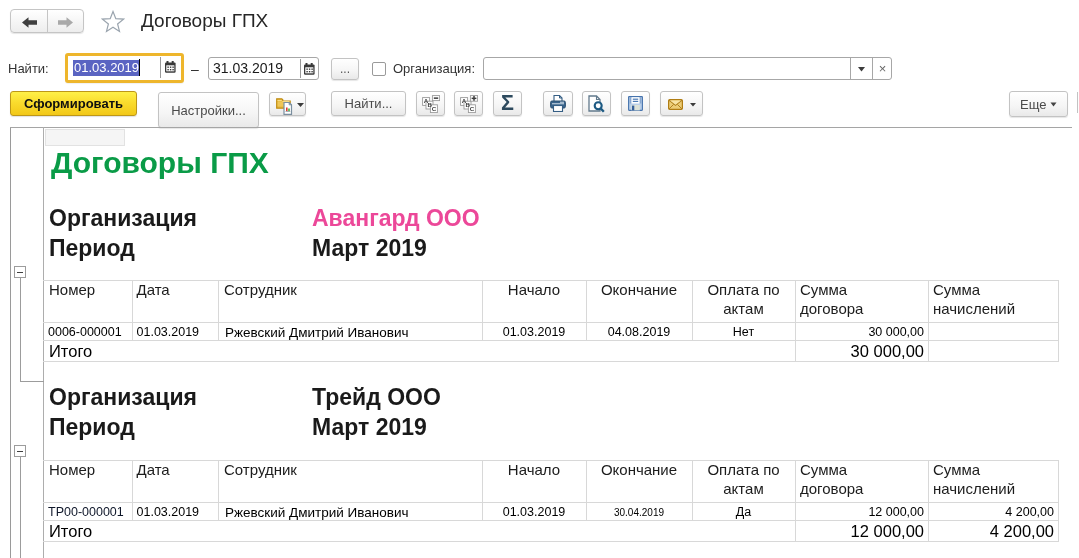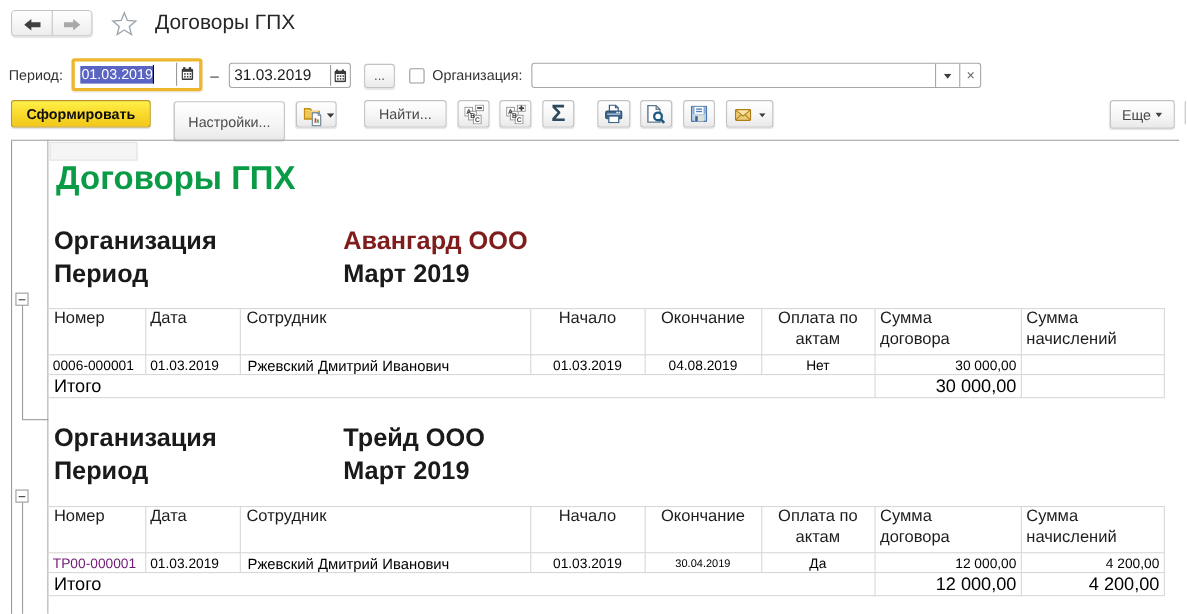--- a/index.html
+++ b/index.html
@@ -19,21 +19,21 @@
   </svg>
   <svg class="abs" style="left:47px; top:7px;" width="15" height="11" viewBox="0 0 15 11">
     <path d="M15 5.5 L8.5 0.3 L8.5 3.2 L0 3.2 L0 7.8 L8.5 7.8 L8.5 10.7 Z" fill="#a9a9a9"></path>
   </svg>
 </div>
 <svg class="abs" style="left:101px; top:10px;" width="24" height="23" viewBox="0 0 24 23">
   <path d="M12 1.5 L14.8 8.6 L22.5 9.1 L16.6 14 L18.5 21.4 L12 17.3 L5.5 21.4 L7.4 14 L1.5 9.1 L9.2 8.6 Z" fill="none" stroke="#9aa4ae" stroke-width="1.2"></path>
 </svg>
 <div class="abs" style="left:141px; top:9px; height:24px; line-height:24px; font-size:19px; color:#262626;">Договоры ГПХ</div>
 
-<div class="abs" style="left:8px; top:56px; height:26px; line-height:26px; font-size:13px; color:#333;">Период:</div>
+<div class="abs" style="left:8px; top:56px; height:26px; line-height:26px; font-size:13px; color:#333;">Найти:</div>
 <div class="abs" style="left:65px; top:53px; width:119px; height:30px; border:3px solid #eeb62c; border-radius:3px; background:#fff; box-shadow:0 1px 1px rgba(0,0,0,0.06);">
   <span class="abs" style="left:5px; top:3.5px; height:16px; line-height:16px; font-size:13px; background:#5a64c2; color:#fff; padding:0 1px;">01.03.2019</span>
   <div class="abs" style="left:71px; top:3px; width:1px; height:17px; background:#000;"></div>
   <div class="abs" style="left:92px; top:1px; width:1px; height:21px; background:#9a9a9a;"></div>
   <svg class="abs" style="left:96.5px; top:4.5px;" width="11" height="12" viewBox="0 0 11 12">
     <rect x="1.5" y="0" width="2" height="2.6" fill="#3a3a3a"></rect>
     <rect x="6.7" y="0" width="2" height="2.6" fill="#3a3a3a"></rect>
     <rect x="0" y="1.4" width="10.6" height="10.4" rx="1.2" fill="#3a3a3a"></rect>
     <rect x="1.3" y="4.3" width="8" height="6" fill="#fff"></rect>
     <g fill="#3a3a3a">
@@ -182,21 +182,21 @@
 </div>
 <div class="abs" style="left:19.5px; top:278px; width:1px; height:103px; background:#9c9c9c;"></div>
 <div class="abs" style="left:19.5px; top:381px; width:24px; height:1px; background:#9c9c9c;"></div>
 <div class="abs" style="left:14px; top:445px; width:12px; height:12px; border:1px solid #9c9c9c; background:#fff;">
   <div class="abs" style="left:2px; top:5px; width:6px; height:1px; background:#3f3f3f;"></div>
 </div>
 <div class="abs" style="left:19.5px; top:457px; width:1px; height:101px; background:#9c9c9c;"></div>
 
 <div class="abs" style="left:51px; top:146px; font-size:30px; font-weight:bold; color:#0a9b47;">Договоры ГПХ</div>
 <div class="abs" style="left:49px; top:205px; font-size:23px; font-weight:bold; color:#1a1a1a;">Организация</div>
-<div class="abs" style="left:312px; top:205px; font-size:23px; font-weight:bold; color:#7f1d1d;">Авангард ООО</div>
+<div class="abs" style="left:312px; top:205px; font-size:23px; font-weight:bold; color:#ec4899;">Авангард ООО</div>
 <div class="abs" style="left:49px; top:235px; font-size:23px; font-weight:bold; color:#1a1a1a;">Период</div>
 <div class="abs" style="left:312px; top:235px; font-size:23px; font-weight:bold; color:#1a1a1a;">Март 2019</div>
 
 <div class="abs" style="left:49px; top:383.5px; font-size:23px; font-weight:bold; color:#1a1a1a;">Организация</div>
 <div class="abs" style="left:312px; top:383.5px; font-size:23px; font-weight:bold; color:#1a1a1a;">Трейд ООО</div>
 <div class="abs" style="left:49px; top:413.5px; font-size:23px; font-weight:bold; color:#1a1a1a;">Период</div>
 <div class="abs" style="left:312px; top:413.5px; font-size:23px; font-weight:bold; color:#1a1a1a;">Март 2019</div>
 
 <div id="t1">
     <div class="abs" style="left:43px; top:280px; width:1015px; height:81.5px; border-top:1px solid #d8d8d8; border-bottom:1px solid #d8d8d8;"></div>
@@ -243,21 +243,21 @@
     <div class="abs" style="left:928px; top:460px; width:1px; height:81.5px; background:#d8d8d8;"></div>
     <div class="abs" style="left:1058px; top:460px; width:1px; height:81.5px; background:#d8d8d8;"></div>
     <div class="abs" style="left:49px; top:460px; font-size:15px; color:#1c1c1c; line-height:19px;">Номер</div>
     <div class="abs" style="left:136.5px; top:460px; font-size:15px; color:#1c1c1c; line-height:19px;">Дата</div>
     <div class="abs" style="left:224px; top:460px; font-size:15px; color:#1c1c1c; line-height:19px;">Сотрудник</div>
     <div class="abs" style="left:482px; width:104px; text-align:center; top:460px; font-size:15px; color:#1c1c1c; line-height:19px;">Начало</div>
     <div class="abs" style="left:586px; width:106px; text-align:center; top:460px; font-size:15px; color:#1c1c1c; line-height:19px;">Окончание</div>
     <div class="abs" style="left:692px; width:103px; text-align:center; top:460px; font-size:15px; color:#1c1c1c; line-height:19px;">Оплата по<br>актам</div>
     <div class="abs" style="left:800px; top:460px; font-size:15px; color:#1c1c1c; line-height:19px;">Сумма<br>договора</div>
     <div class="abs" style="left:933px; top:460px; font-size:15px; color:#1c1c1c; line-height:19px;">Сумма<br>начислений</div>
-    <div class="abs" style="left:48px; top:504.2px; height:17.5px; line-height:17.5px; font-size:12.5px; color:#701a75;">ТР00-000001</div>
+    <div class="abs" style="left:48px; top:504.2px; height:17.5px; line-height:17.5px; font-size:12.5px; color:#0f172a;">ТР00-000001</div>
     <div class="abs" style="left:136.5px; top:504.2px; height:17.5px; line-height:17.5px; font-size:12.5px; color:#000;">01.03.2019</div>
     <div class="abs" style="left:225px; top:504.2px; height:17.5px; line-height:17.5px; font-size:12.5px; color:#000; font-size:13.5px;">Ржевский Дмитрий Иванович</div>
     <div class="abs" style="left:482px; width:104px; text-align:center; top:504.2px; height:17.5px; line-height:17.5px; font-size:12.5px; color:#000;">01.03.2019</div>
     <div class="abs" style="left:586px; width:106px; text-align:center; top:504.2px; height:17.5px; line-height:17.5px; font-size:10px; color:#000;">30.04.2019</div>
     <div class="abs" style="left:692px; width:103px; text-align:center; top:504.2px; height:17.5px; line-height:17.5px; font-size:12.5px; color:#000;">Да</div>
     <div class="abs" style="left:795px; width:129px; text-align:right; top:504.2px; height:17.5px; line-height:17.5px; font-size:12.5px; color:#000;">12 000,00</div>
     <div class="abs" style="left:928px; width:126px; text-align:right; top:504.2px; height:17.5px; line-height:17.5px; font-size:12.5px; color:#000;">4 200,00</div>
     <div class="abs" style="left:49px; top:519.5px; height:22px; line-height:22px; font-size:16.5px; color:#000;">Итого</div>
     <div class="abs" style="left:795px; width:129px; text-align:right; top:519.5px; height:22px; line-height:22px; font-size:16.5px; color:#000;">12 000,00</div>
     <div class="abs" style="left:928px; width:126px; text-align:right; top:519.5px; height:22px; line-height:22px; font-size:16.5px; color:#000;">4 200,00</div>

